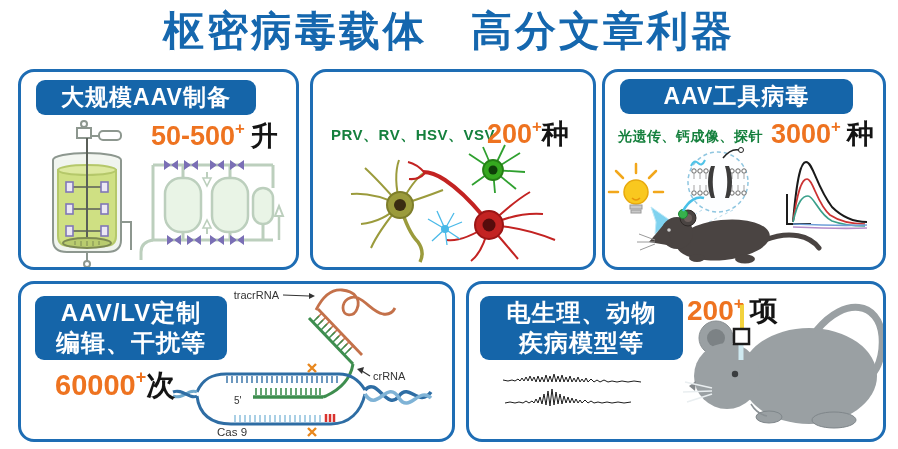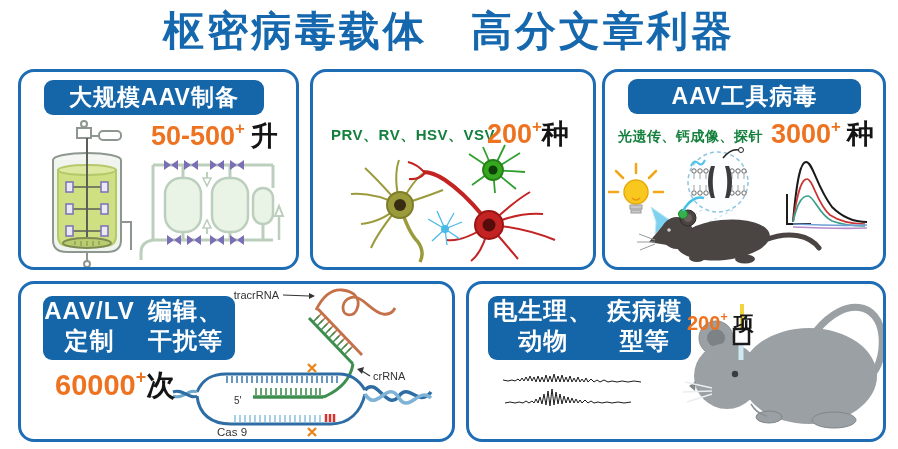--- a/index.html
+++ b/index.html
@@ -2,23 +2,23 @@
 <html><head>
 <meta charset="utf-8">
 <style>
   html,body{margin:0;padding:0;background:#fff;}
   .stage{position:relative;width:898px;height:449px;background:#ffffff;overflow:hidden;
          font-family:"Liberation Sans","DejaVu Sans",sans-serif;border-radius:28px;}
   .title{position:absolute;top:4px;left:0;width:100%;text-align:center;
          font-size:41px;font-weight:900;color:#1567ae;letter-spacing:3px;white-space:pre;}
   .panel{position:absolute;background:#fff;border:3px solid #1e6db4;border-radius:16px;box-sizing:border-box;}
   .hdr{position:absolute;background:#1565a9;border-radius:9px;color:#fff;font-weight:bold;
-       text-align:center;z-index:2;margin-left:8px;}
+       text-align:center;z-index:2;}
   .hdr.single{font-size:23px;line-height:35px;letter-spacing:1px;}
-  .hdr.double{display:flex;flex-direction:row;justify-content:center;font-size:24px;line-height:30px;letter-spacing:1px;}
+  .hdr.double{display:flex;flex-direction:column;justify-content:center;font-size:24px;line-height:30px;letter-spacing:1px;}
   .stat{position:absolute;font-weight:800;font-size:27px;color:#ee7320;white-space:nowrap;z-index:2;}
   .stat sup{font-size:62%;font-weight:800;position:relative;top:-1px;}
   .stat .unit{color:#141414;font-weight:700;}
   .stat .unit.gap{margin-left:6px;}
   .sub{position:absolute;color:#15803d;font-size:15px;font-weight:600;letter-spacing:.5px;white-space:nowrap;z-index:2;}
   .art{position:absolute;left:0;top:0;z-index:1;}
   svg text{font-family:"Liberation Sans","DejaVu Sans",sans-serif;}
 </style>
 </head>
 <body>
@@ -369,21 +369,21 @@
         <text x="196" y="152" font-size="11.5" fill="#333">Cas 9</text>
       </g>
     </svg>
   </div>
 
   <div class="panel" style="left:466px;top:281px;width:420px;height:161px;">
     <div class="hdr double" style="left:11px;top:12px;width:203px;height:64px;">
       <span>电生理、动物</span>
       <span>疾病模型等</span>
     </div>
-    <div class="stat" style="left:218px;top:26px;font-size:20px;">
+    <div class="stat" style="left:218px;top:8px;font-size:28px;">
       <span>200</span><sup>+</sup><span class="unit gap">项</span>
     </div>
     <svg class="art" width="414" height="155" viewBox="0 0 414 155">
       <g fill="none" stroke="#1c1c1c" stroke-width="1">
         <path d="M34,96 l5,1 4,-1 3,1 3,-2 2,2 2,-3 2,3 2,-4 2,4 2,-5 2,5 2,-4 2,5 2,-6 2,6 2,-5 2,5 2,-7 2,7 2,-6 2,6 2,-8 2,8 2,-6 2,6 2,-7 2,7 2,-5 2,5 2,-6 2,6 2,-4 2,4 2,-5 2,5 2,-3 2,3 2,-4 2,4 3,-3 3,3 3,-2 3,2 4,-2 4,2 4,-1 5,1 5,-1 6,1 6,-1 7,1"></path>
         <path d="M36,119 l5,-1 5,1 4,-1 4,1 3,-2 3,2 3,-2 2,2 2,-4 2,4 2,-6 2,7 2,-10 2,11 2,-14 2,15 2,-17 2,16 2,-13 2,12 2,-10 2,10 2,-8 2,7 2,-6 2,6 2,-5 2,5 2,-4 2,4 2,-3 2,3 3,-3 3,3 3,-2 3,2 4,-1 4,1 5,-1 5,1 6,-1 6,1 7,-1"></path>
       </g>
       <g>
         <path d="M348,46 C376,12 410,18 413,52 C415,78 404,96 390,100" stroke="#9aa0a3" stroke-width="7" fill="none" stroke-linecap="round"></path>
         <ellipse cx="340" cy="92" rx="68" ry="48" fill="#9aa0a3"></ellipse>

